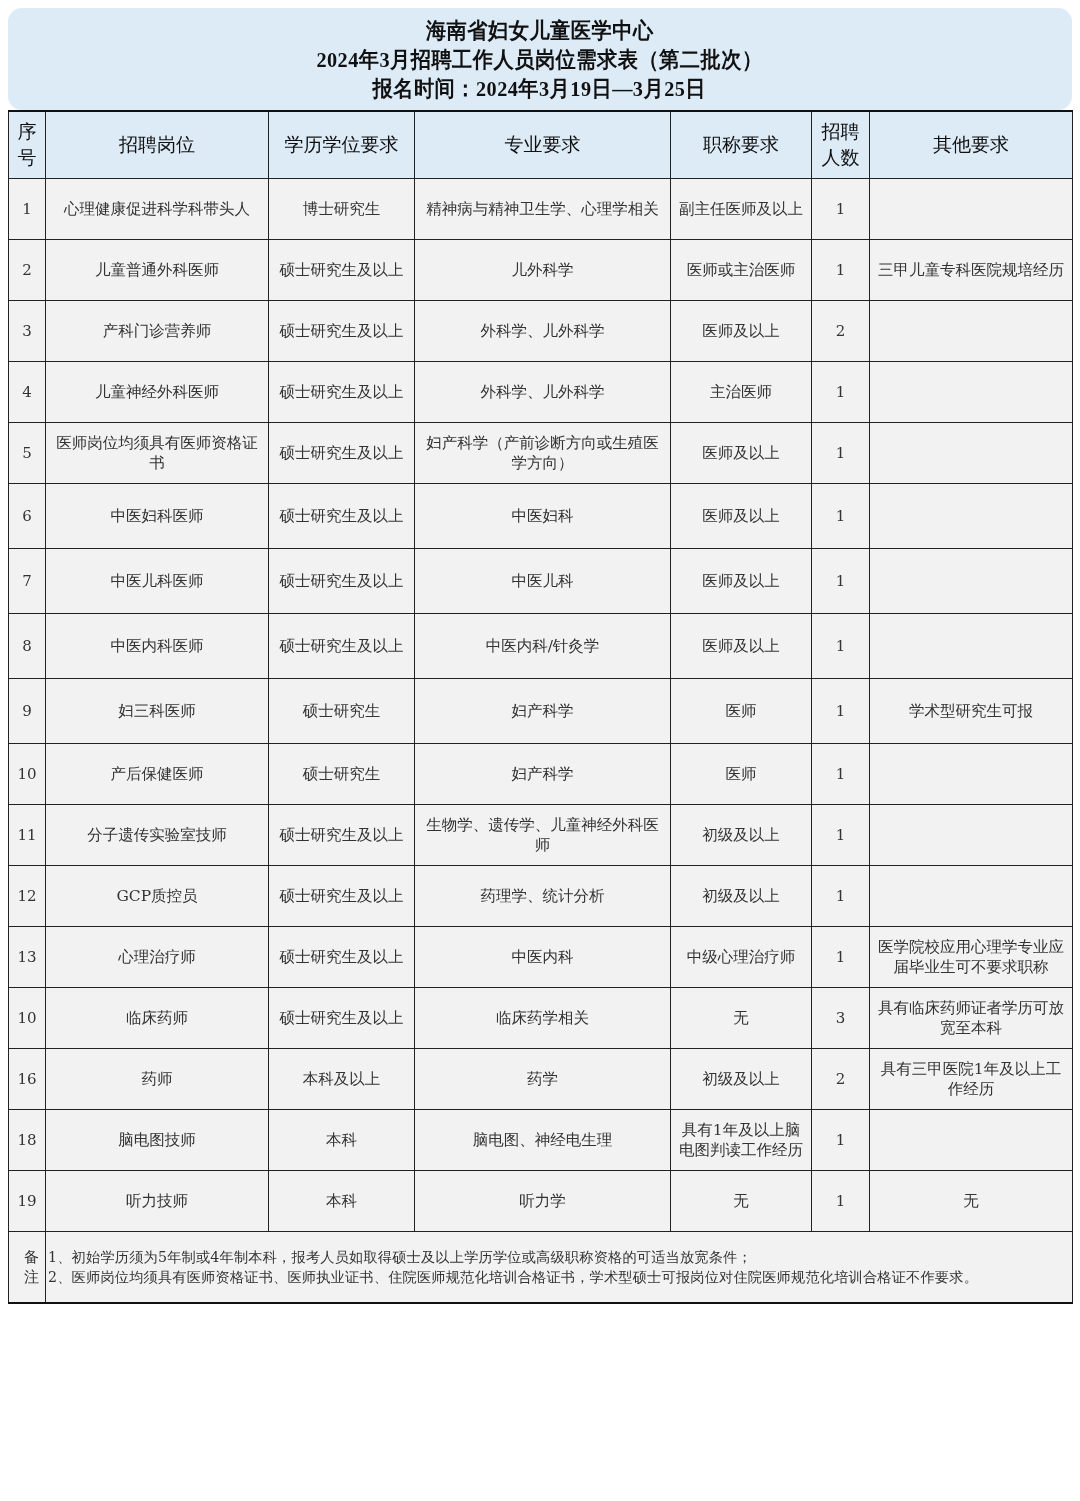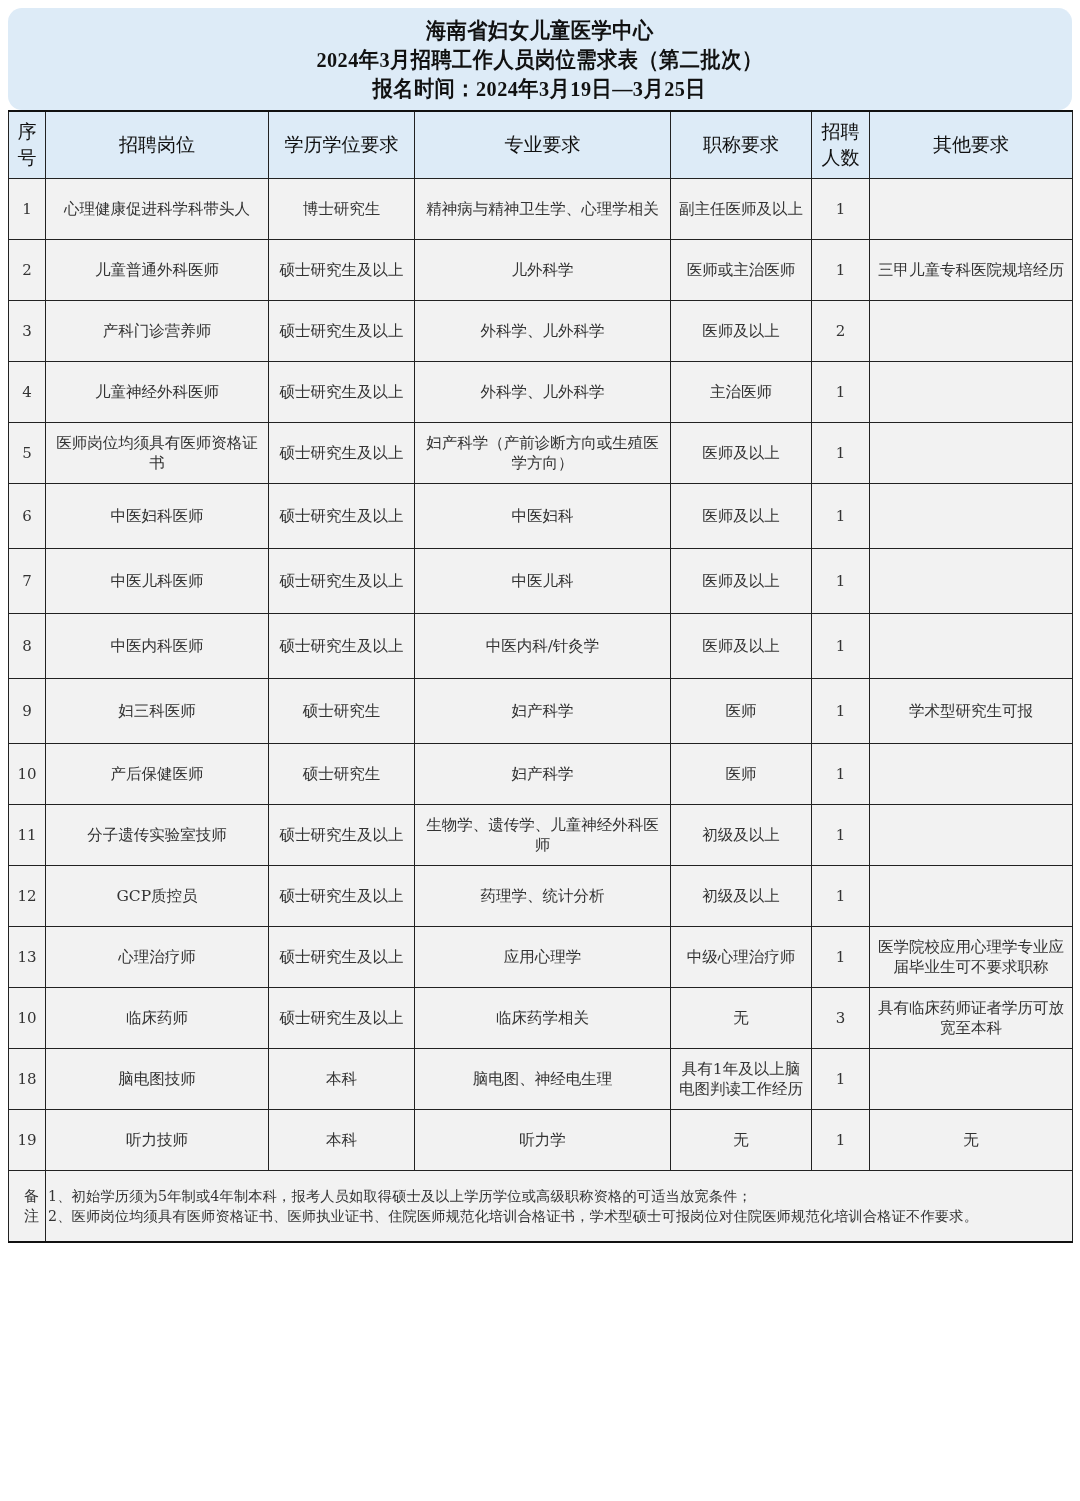--- a/index.html
+++ b/index.html
@@ -187,37 +187,46 @@
     <td>药理学、统计分析</td>
     <td>初级及以上</td>
     <td class="num">1</td>
     <td></td>
   </tr>
 
   <tr class="r">
     <td class="num">13</td>
     <td>心理治疗师</td>
     <td>硕士研究生及以上</td>
-    <td>应用心理学</td>
+    <td>中医内科</td>
     <td>中级心理治疗师</td>
     <td class="num">1</td>
     <td>医学院校应用心理学专业应届毕业生可不要求职称</td>
   </tr>
 
 
   <tr class="r">
     <td class="num">10</td>
     <td>临床药师</td>
     <td>硕士研究生及以上</td>
     <td>临床药学相关</td>
     <td>无</td>
     <td class="num">3</td>
     <td>具有临床药师证者学历可放宽至本科</td>
   </tr>
 
+  <tr class="r">
+    <td class="num">16</td>
+    <td>药师</td>
+    <td>本科及以上</td>
+    <td>药学</td>
+    <td>初级及以上</td>
+    <td class="num">2</td>
+    <td>具有三甲医院1年及以上工作经历</td>
+  </tr>
 
 
   <tr class="r">
     <td class="num">18</td>
     <td>脑电图技师</td>
     <td>本科</td>
     <td>脑电图、神经电生理</td>
     <td>具有1年及以上脑电图判读工作经历</td>
     <td class="num">1</td>
     <td></td>

